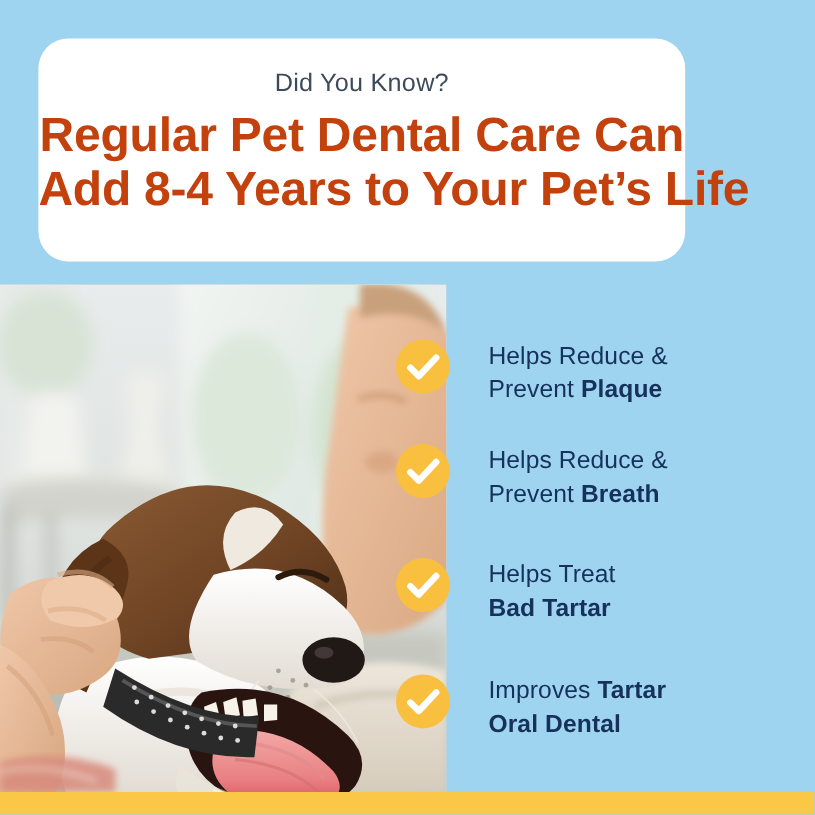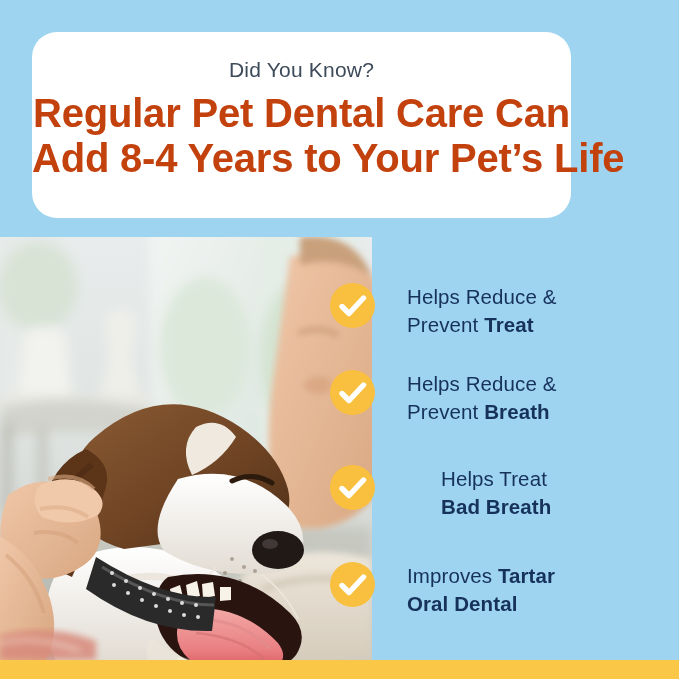--- a/index.html
+++ b/index.html
@@ -77,21 +77,21 @@
   }
   .benefit-row {
     position: absolute;
     left: 330px;
     width: 349px;
     height: 64px;
     display: flex;
   }
   .benefit-row.r1 { top: 46px; }
   .benefit-row.r2 { top: 133px; }
-  .benefit-row.r3 { top: 228px; gap: 34px; }
+  .benefit-row.r3 { top: 228px; }
   .benefit-row.r4 { top: 325px; }
 
   .check-badge {
     position: relative;
     flex: 0 0 auto;
     width: 45px;
     height: 45px;
     border-radius: 50%;
     background: #F9C03F;
   }
@@ -313,21 +313,21 @@
   <div class="benefits">
 
     <div class="benefit-row r1">
       <span class="check-badge">
         <svg width="45" height="45" viewBox="0 0 45 45" aria-hidden="true">
           <path d="M12 23.5 L19 30.5 L33.5 15" stroke="#FFFFFF" stroke-width="5.4" fill="none" stroke-linecap="round" stroke-linejoin="round"></path>
         </svg>
       </span>
       <span class="benefit-text">
         <span class="l">Helps Reduce &amp;</span>
-        <span class="l"><span>Prevent </span><b>Treat</b></span>
+        <span class="l"><span>Prevent </span><b>Plaque</b></span>
       </span>
     </div>
 
     <div class="benefit-row r2">
       <span class="check-badge">
         <svg width="45" height="45" viewBox="0 0 45 45" aria-hidden="true">
           <path d="M12 23.5 L19 30.5 L33.5 15" stroke="#FFFFFF" stroke-width="5.4" fill="none" stroke-linecap="round" stroke-linejoin="round"></path>
         </svg>
       </span>
       <span class="benefit-text">
@@ -337,21 +337,21 @@
     </div>
 
     <div class="benefit-row r3">
       <span class="check-badge">
         <svg width="45" height="45" viewBox="0 0 45 45" aria-hidden="true">
           <path d="M12 23.5 L19 30.5 L33.5 15" stroke="#FFFFFF" stroke-width="5.4" fill="none" stroke-linecap="round" stroke-linejoin="round"></path>
         </svg>
       </span>
       <span class="benefit-text">
         <span class="l">Helps Treat</span>
-        <span class="l"><b>Bad Breath</b></span>
+        <span class="l"><b>Bad Tartar</b></span>
       </span>
     </div>
 
     <div class="benefit-row r4">
       <span class="check-badge">
         <svg width="45" height="45" viewBox="0 0 45 45" aria-hidden="true">
           <path d="M12 23.5 L19 30.5 L33.5 15" stroke="#FFFFFF" stroke-width="5.4" fill="none" stroke-linecap="round" stroke-linejoin="round"></path>
         </svg>
       </span>
       <span class="benefit-text">

